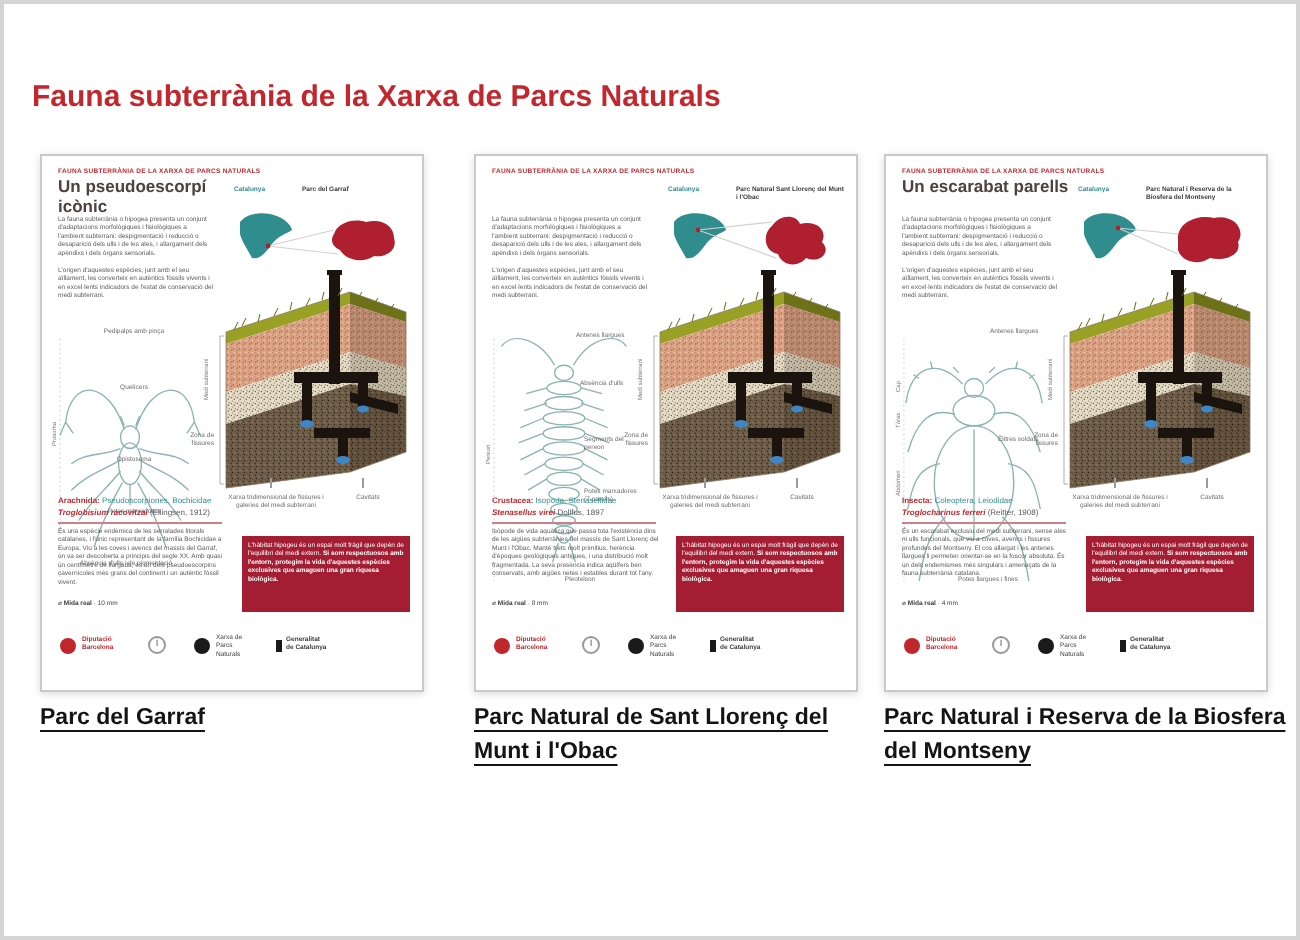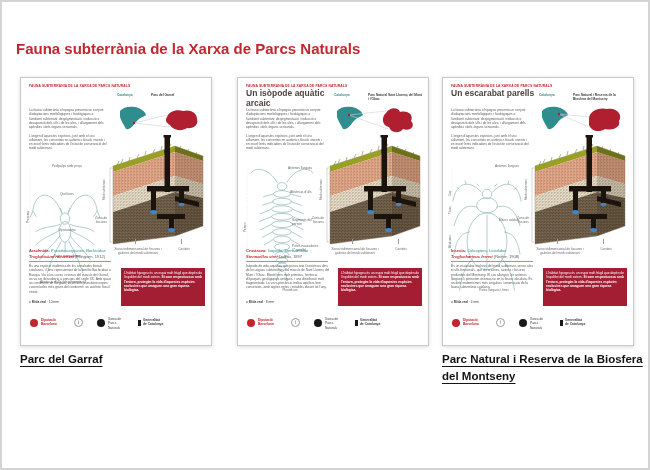--- a/index.html
+++ b/index.html
@@ -118,20 +118,21 @@
 </svg>
 
 <div class="screen">
 
   <h1 class="page-title">Fauna subterrània de la Xarxa de Parcs Naturals</h1>
 
   <div class="poster" style="left:18px">
     <div class="mw kick">
         <div class="mi red b">FAUNA SUBTERRÀNIA DE LA XARXA DE PARCS NATURALS</div>
       </div>
+    <h3 class="ptitle">Un pseudoescorpí icònic</h3>
 
     <div class="mapw">
       <div class="mw" style="left:0;top:0;width:30px">
           <div class="mi teal b">Catalunya</div>
         </div>
       <div class="mw" style="left:34px;top:0;width:54px">
           <div class="mi dark b">Parc del Garraf</div>
         </div>
       <svg class="mapsvg" viewBox="0 0 88 34" width="88" height="34">
         <path d="M3,8 C6,4 12,3 18,4 C23,5 28,8 29,12 C26,14 22,15 19,19 C16,23 13,27 9,26 C7,22 4,18 3,14 Z" fill="#2f8e8d"></path>
@@ -239,21 +240,20 @@
         <div class="mi dark b">
       <span>Generalitat</span><br><span>de Catalunya</span>
     </div>
       </div>
   </div>
 
   <div class="poster" style="left:235px">
     <div class="mw kick">
         <div class="mi red b">FAUNA SUBTERRÀNIA DE LA XARXA DE PARCS NATURALS</div>
       </div>
-    <h3 class="ptitle">Un isòpode aquàtic arcaic</h3>
 
     <div class="mapw">
       <div class="mw" style="left:0;top:0;width:30px">
           <div class="mi teal b">Catalunya</div>
         </div>
       <div class="mw" style="left:34px;top:0;width:54px">
           <div class="mi dark b">Parc Natural Sant Llorenç del Munt i l'Obac</div>
         </div>
       <svg class="mapsvg" viewBox="0 0 88 34" width="88" height="34">
         <path d="M3,8 C6,4 12,3 18,4 C23,5 28,8 29,12 C26,14 22,15 19,19 C16,23 13,27 9,26 C7,22 4,18 3,14 Z" fill="#2f8e8d"></path>
@@ -484,15 +484,16 @@
       </div>
     <span class="psq"></span>
     <div class="mw ft4">
         <div class="mi dark b">
       <span>Generalitat</span><br><span>de Catalunya</span>
     </div>
       </div>
   </div>
 
   <a class="caption" style="left:18px;width:190px">Parc del Garraf</a>
+  <a class="caption" style="left:235px;width:196px">Parc Natural de Sant Llorenç del Munt i l'Obac</a>
   <a class="caption" style="left:440px;width:206px">Parc Natural i Reserva de la Biosfera del Montseny</a>
 
 </div>
 
 </body></html>

